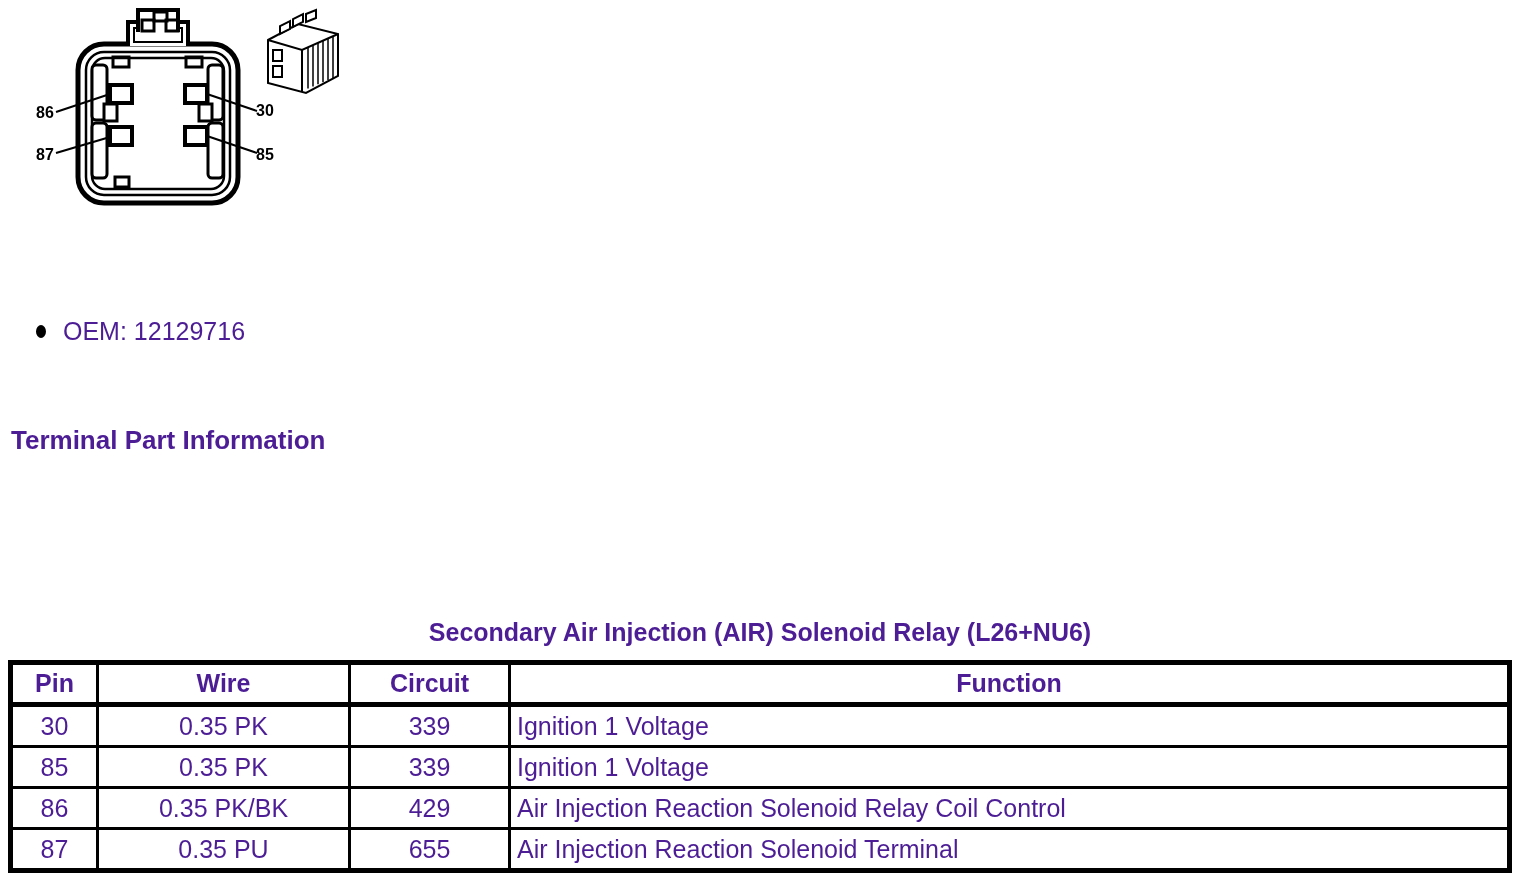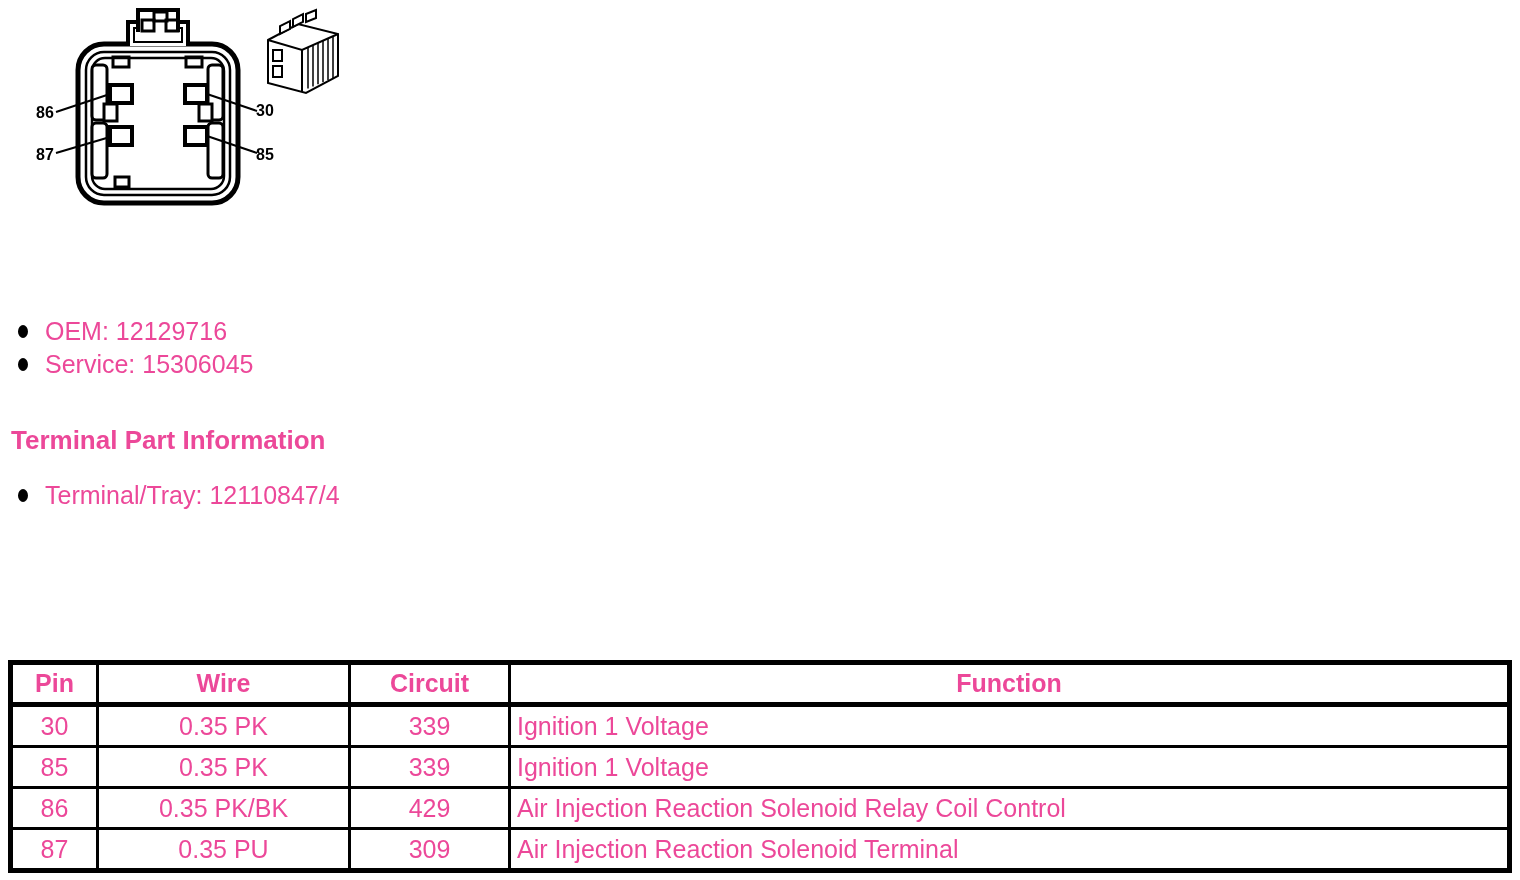--- a/index.html
+++ b/index.html
@@ -1,24 +1,24 @@
 <!DOCTYPE html>
 <html><head>
 <meta charset="utf-8">
 <style>
   html,body{margin:0;padding:0;background:#ffffff;}
   .page{
-    position:relative;width:1520px;height:880px;background:#ffffff;color:#ec4899;
+    position:relative;width:1520px;height:880px;background:#ffffff;color:#4c1d95;
     font-family:"Liberation Sans",sans-serif;overflow:hidden;
   }
   .diagram-svg{position:absolute;top:0;left:0;}
   .section-heading{position:absolute;left:11px;margin:0;font-size:26px;font-weight:bold;line-height:28px;white-space:nowrap;}
   #connector-heading{top:264px;}
   #terminal-heading{top:426px;}
-  ul.bullet-list{position:absolute;left:16px;margin:0;padding:0;list-style:none;font-size:25px;line-height:25px;}
+  ul.bullet-list{position:absolute;left:34px;margin:0;padding:0;list-style:none;font-size:25px;line-height:25px;}
   #connector-list{top:319px;}
   #terminal-list{top:483px;}
   .bullet-list li{position:relative;padding-left:29px;margin-bottom:8px;white-space:nowrap;}
   .bullet-list li::before{content:"";position:absolute;left:2px;top:6px;width:10px;height:13px;background:#000;border-radius:50%;}
   .table-title{position:absolute;top:618px;left:0;width:100%;text-align:center;font-size:25px;font-weight:bold;margin:0;}
   table.pinout{
     position:absolute;top:660px;left:8px;width:1504px;
     border-collapse:collapse;table-layout:fixed;font-size:25px;
     border:5px solid #000;
     padding-left:40px;
@@ -85,28 +85,27 @@
       <path class="inkfill" d="M280 34 L280 26 L290 21 L290 29 Z" stroke-width="2"></path>
       <path class="inkfill" d="M293 27 L293 19 L303 14 L303 22 Z" stroke-width="2"></path>
       <path class="inkfill" d="M306 22 L306 14 L316 10 L316 18 Z" stroke-width="2"></path>
       <rect class="inkfill" x="273" y="50" width="9" height="11" stroke-width="2"></rect>
       <rect class="inkfill" x="273" y="66" width="9" height="11" stroke-width="2"></rect>
     </g>
   </svg>
 
   <ul id="connector-list" class="bullet-list">
     <li>OEM: 12129716</li>
-    <li>Service: 15306045</li>
   </ul>
 
   <h2 id="terminal-heading" class="section-heading">Terminal Part Information</h2>
   <ul id="terminal-list" class="bullet-list">
-    <li>Terminal/Tray: 12110847/4</li>
   </ul>
 
+  <div class="table-title">Secondary Air Injection (AIR) Solenoid Relay (L26+NU6)</div>
   <table class="pinout">
     <colgroup>
       <col style="width:87px">
         <col style="width:252px">
         <col style="width:160px">
         <col>
     </colgroup>
     <thead>
       <tr>
         <th>Pin</th>
@@ -130,19 +129,19 @@
       </tr>
       <tr>
         <td>86</td>
         <td>0.35 PK/BK</td>
         <td>429</td>
         <td class="func">Air Injection Reaction Solenoid Relay Coil Control</td>
       </tr>
       <tr>
         <td>87</td>
         <td>0.35 PU</td>
-        <td>309</td>
+        <td>655</td>
         <td class="func">Air Injection Reaction Solenoid Terminal</td>
       </tr>
     </tbody>
   </table>
 
 </div>
 
 </body></html>

